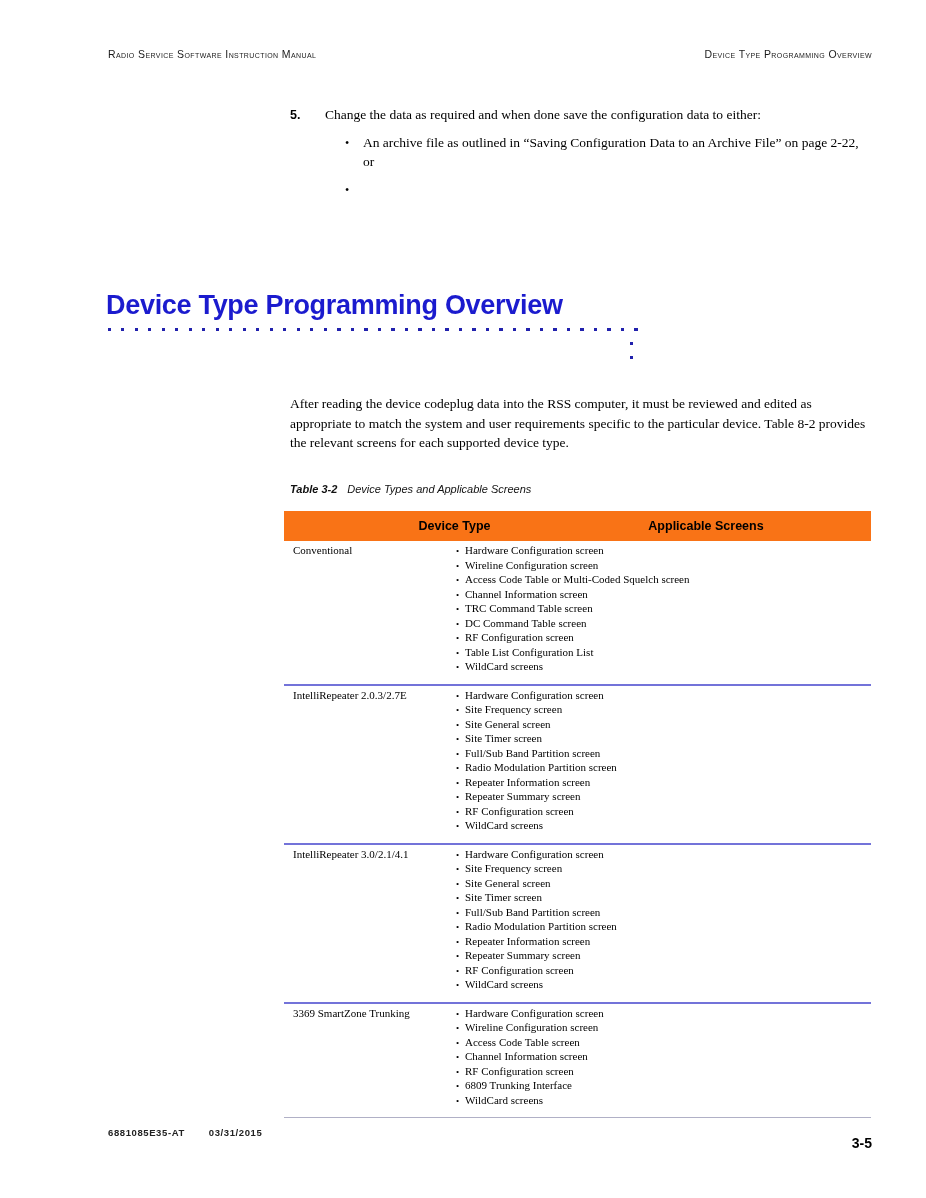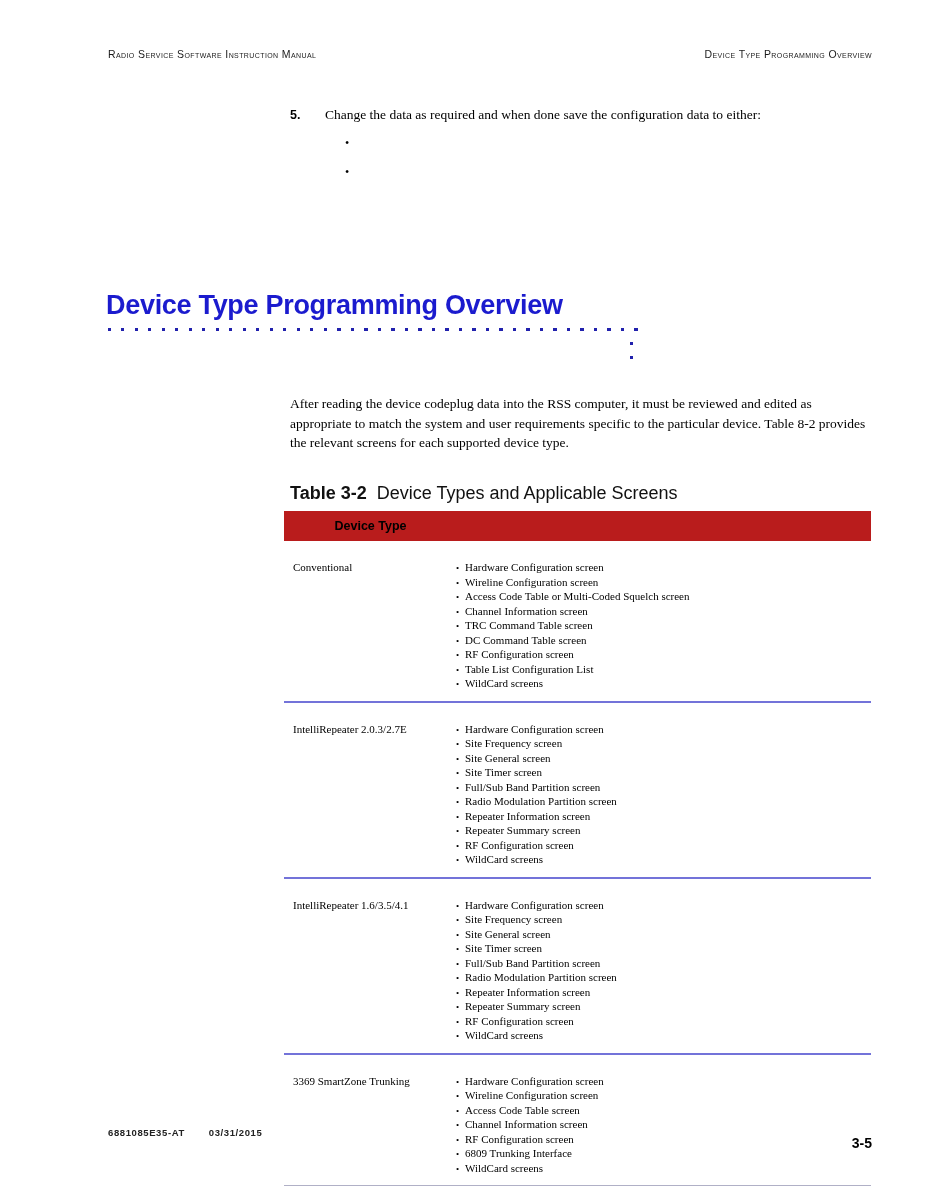--- a/index.html
+++ b/index.html
@@ -44,35 +44,35 @@
   }
   .dot-tail{position:absolute;width:3px;height:3px;}
   
   .intro{
     position:absolute;top:394px;left:290px;width:579px;margin:0;
     font-size:13.5px;line-height:19.5px;
   }
   
   .tbl-caption{
     position:absolute;top:483px;left:290px;
-    font-family:"Liberation Sans", sans-serif;font-size:18px;color:#111;
+    font-family:"Liberation Sans", sans-serif;font-size:11px;color:#111;font-style:italic;
   }
   .tbl-caption .cap-label{font-weight:bold;margin-right:10px;}
   
   .tbl{position:absolute;top:511px;left:284px;width:587px;}
   .tbl-head{display:flex;height:30px;align-items:center;}
   .th{
     font-family:"Liberation Sans", sans-serif;
     font-weight:bold;font-size:12.5px;text-align:center;
   }
   .th-type{width:173px;}
   .th-screens{width:330px;}
   .t-row{
     display:flex;align-items:flex-start;
-    padding:20px 0 9px 0;
+    padding:3px 0 9px 0;
   }
   .t-col-type{
     flex:0 0 163px;padding-left:9px;
     font-size:11px;line-height:13.5px;
   }
   .t-col-screens{
     list-style:none;margin:0;padding:0 0 0 0;
     flex:1;
   }
   .t-col-screens li{display:flex;font-size:11px;line-height:13.5px;}
@@ -101,41 +101,43 @@
   </div>
 
   <div class="step">
     <div class="step-head">
       <span class="step-num">5.</span>
       <span class="step-text">Change the data as required and when done save the configuration data to either:</span>
     </div>
     <ul class="step-bullets">
       <li>
         <span class="blt">•</span>
+        <span class="btxt">An archive file as outlined in “Saving Configuration Data to an Archive File” on page 2-22, or</span>
       </li>
       <li>
         <span class="blt">•</span>
       </li>
     </ul>
   </div>
 
   <h1 class="sec-title" style="color: rgb(27, 27, 206);">Device Type Programming Overview</h1>
   <div class="dot-rule" style="background-image: repeating-linear-gradient(to right, rgb(33, 33, 173) 0px, rgb(33, 33, 173) 3px, transparent 3px, transparent 13.5px);"></div>
   <div class="dot-tail" id="dot-tail-1" style="top: 342px; left: 630px; background: rgb(33, 33, 173);"></div>
   <div class="dot-tail" id="dot-tail-2" style="top: 356px; left: 630px; background: rgb(33, 33, 173);"></div>
 
   <p class="intro">After reading the device codeplug data into the RSS computer, it must be reviewed and edited as appropriate to match the system and user requirements specific to the particular device. Table 8-2 provides the relevant screens for each supported device type.</p>
 
   <div class="tbl-caption">
     <span class="cap-label">Table 3-2</span><span>Device Types and Applicable Screens</span>
   </div>
 
   <div class="tbl">
-    <div class="tbl-head" id="tbl-head" style="background: #b91c1c;">
+    <div class="tbl-head" id="tbl-head" style="background: #f97316; justify-content: flex-end;">
       <div class="th th-type">Device Type</div>
+      <div class="th th-screens">Applicable Screens</div>
     </div>
     <div id="tbl-body">
         <div class="t-row" style="border-bottom: 2px solid rgb(115, 115, 217);">
           <div class="t-col-type">Conventional</div>
           <ul class="t-col-screens">
             <li>
               <span class="blt">•</span>
               <span>Hardware Configuration screen</span>
             </li>
             <li>
@@ -211,21 +213,21 @@
               <span class="blt">•</span>
               <span>RF Configuration screen</span>
             </li>
             <li>
               <span class="blt">•</span>
               <span>WildCard screens</span>
             </li>
           </ul>
         </div>
         <div class="t-row" style="border-bottom: 2px solid rgb(115, 115, 217);">
-          <div class="t-col-type">IntelliRepeater 1.6/3.5/4.1</div>
+          <div class="t-col-type">IntelliRepeater 3.0/2.1/4.1</div>
           <ul class="t-col-screens">
             <li>
               <span class="blt">•</span>
               <span>Hardware Configuration screen</span>
             </li>
             <li>
               <span class="blt">•</span>
               <span>Site Frequency screen</span>
             </li>
             <li>

